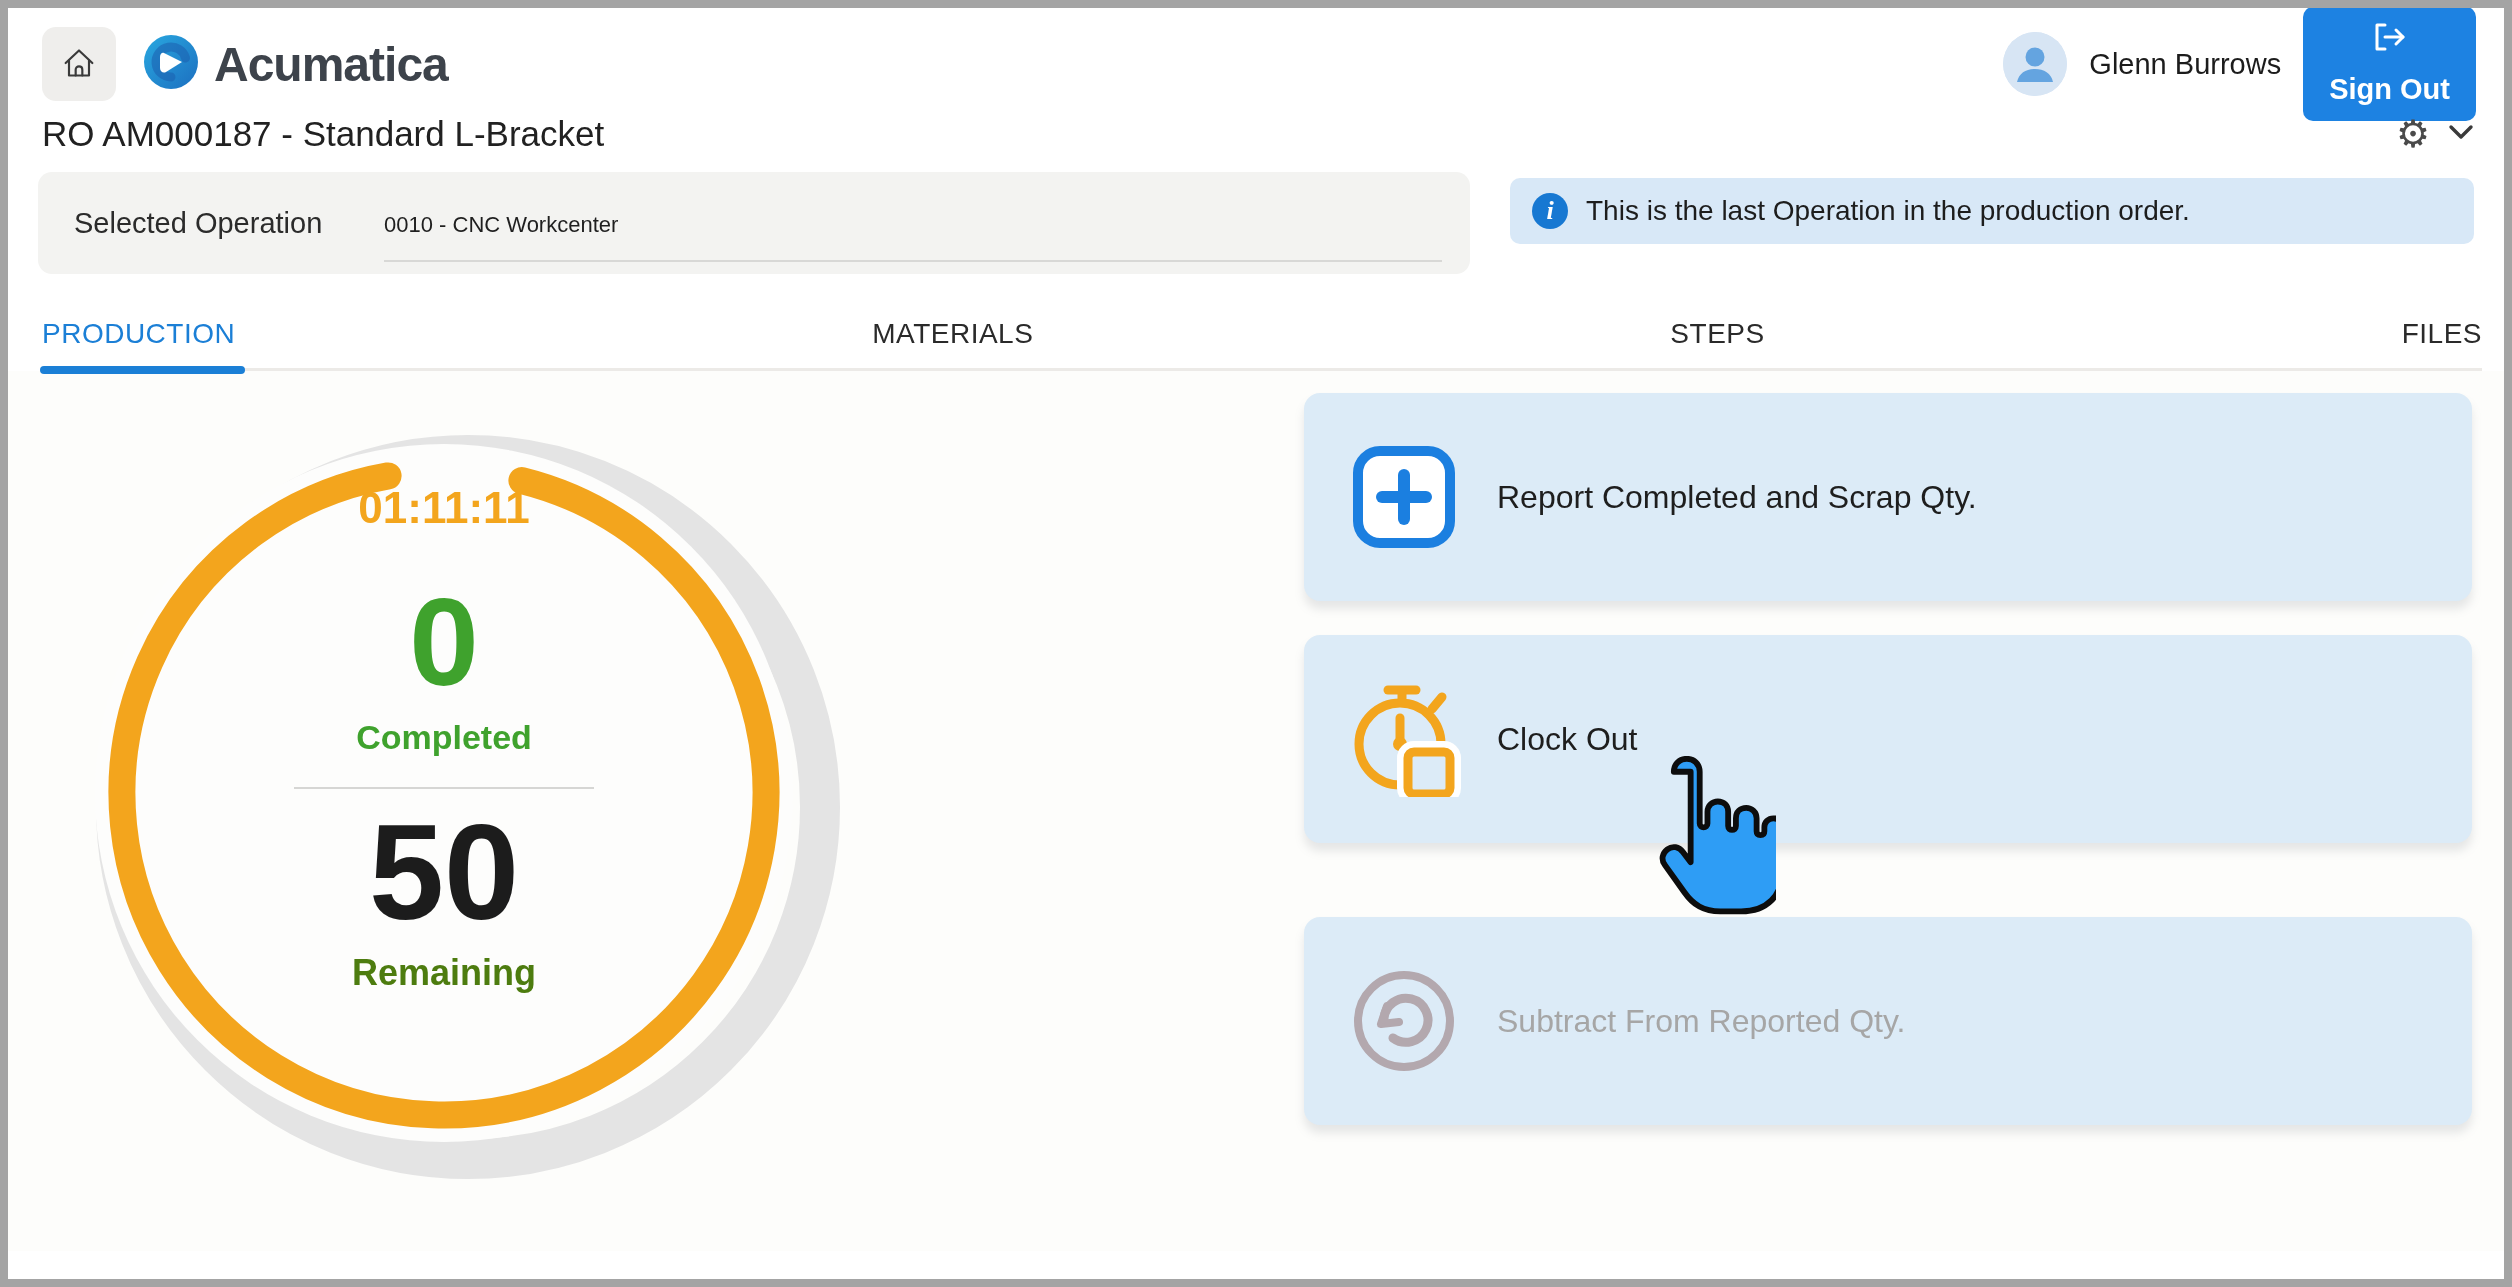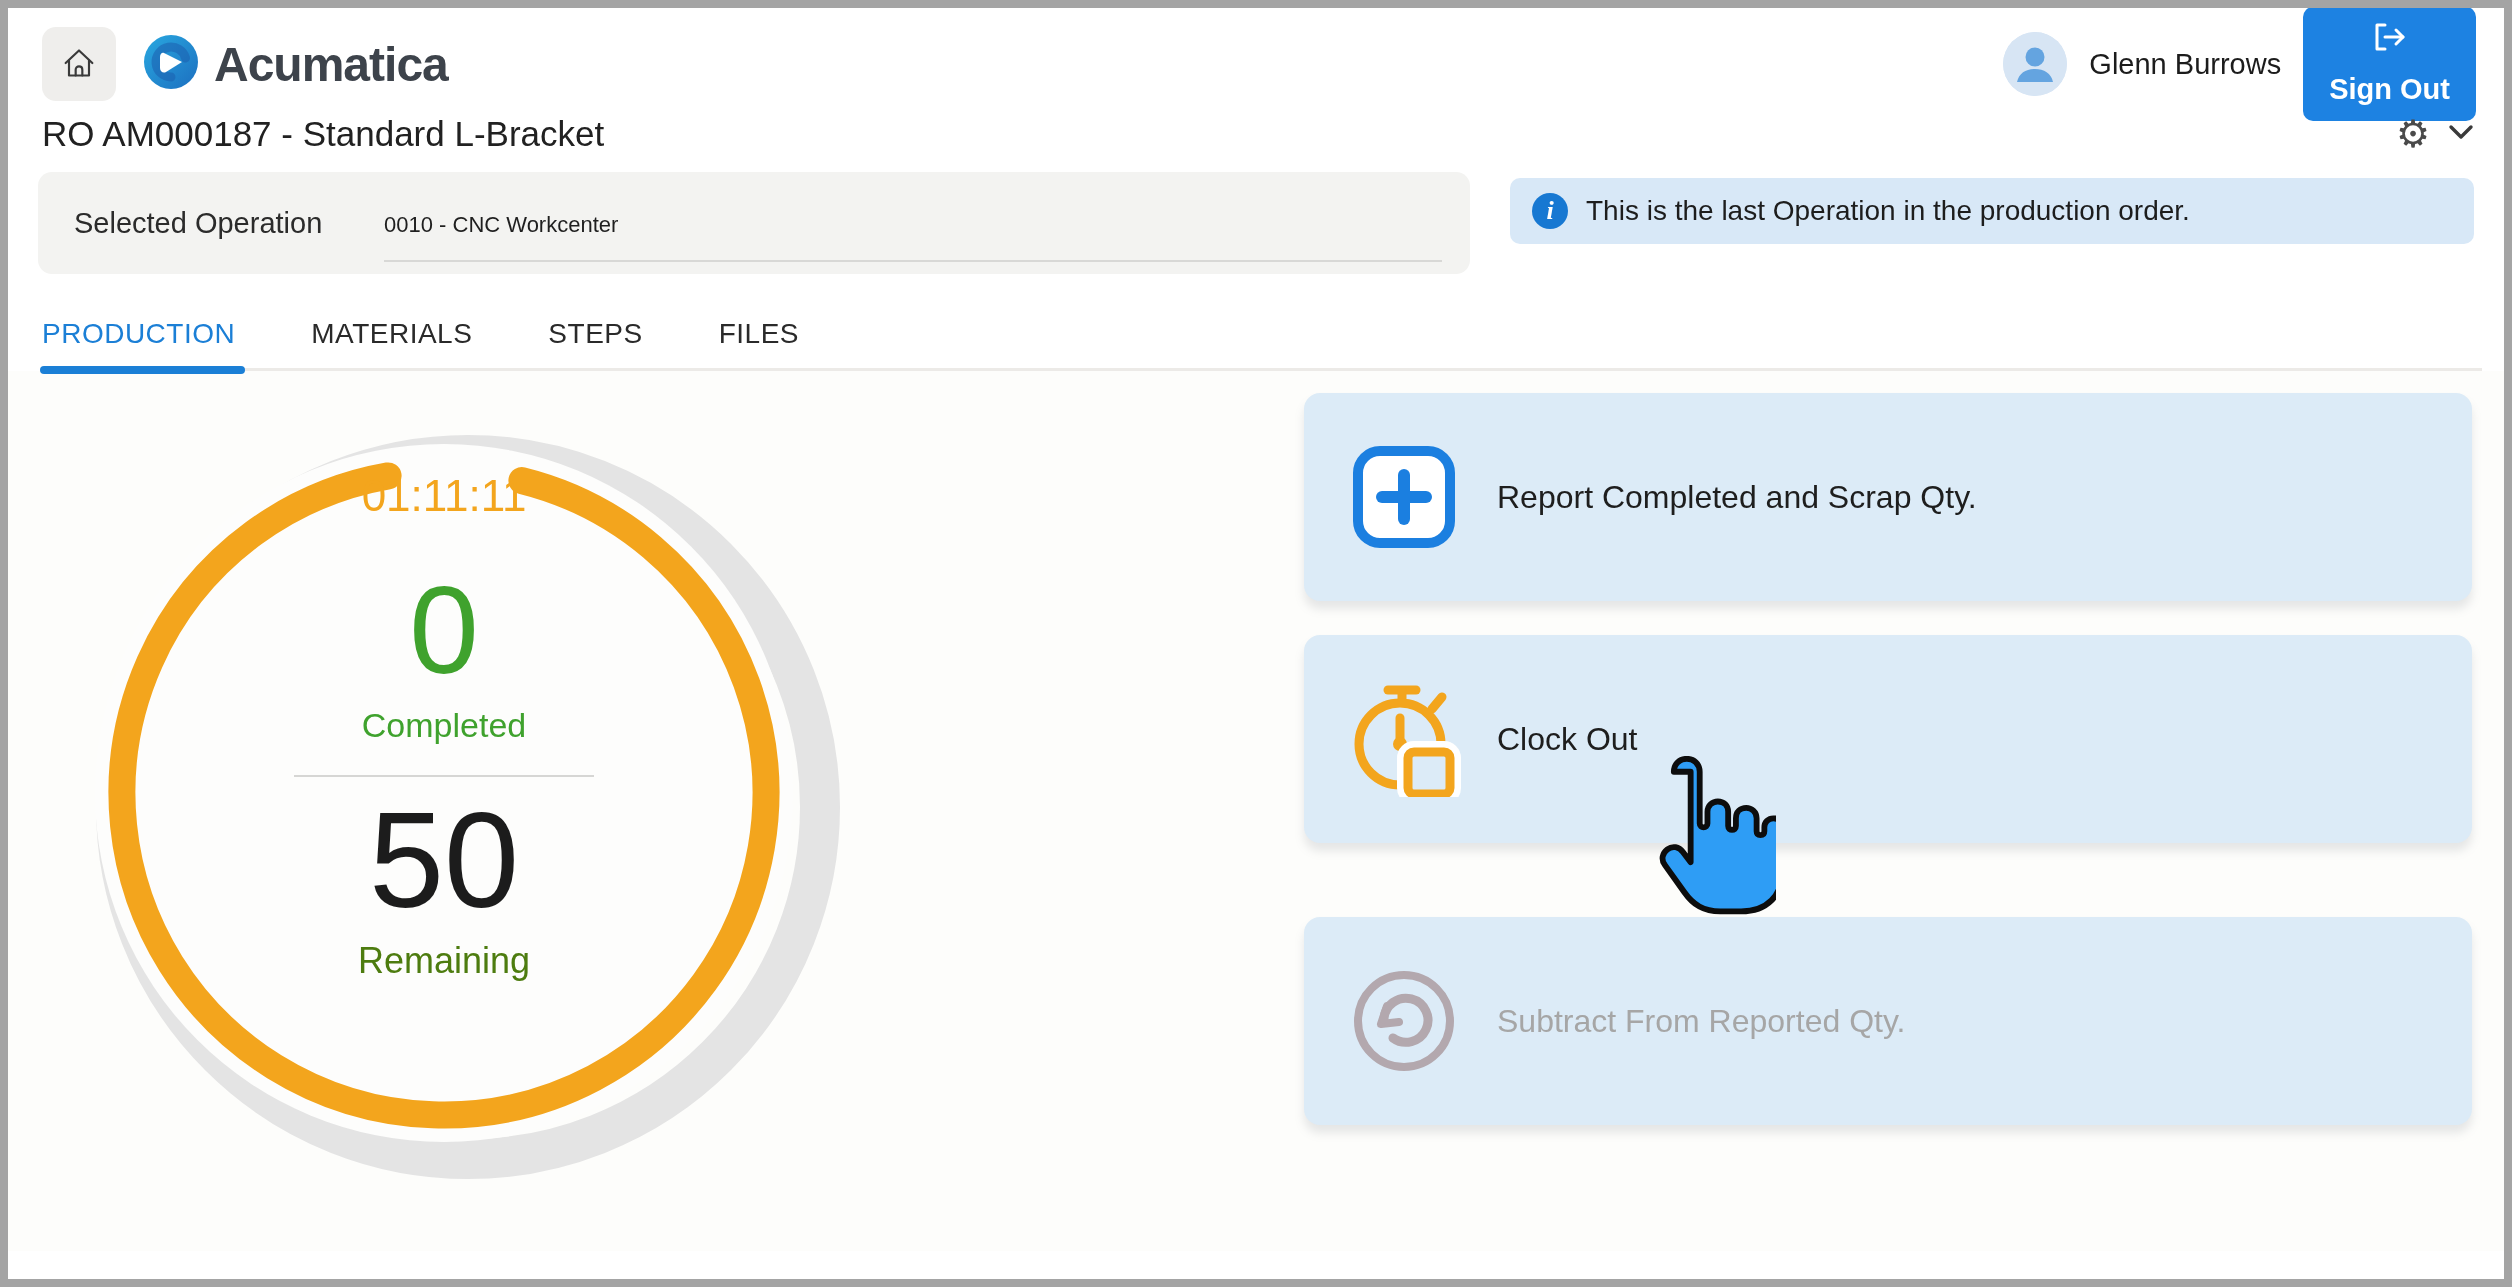--- a/index.html
+++ b/index.html
@@ -28,29 +28,29 @@
   .gear{font-size:38px;line-height:1;color:#4a4a4a;cursor:pointer;}
   
   .op-row{display:flex;align-items:flex-start;margin:18px 30px 0 30px;gap:40px;}
   .op-panel{width:1432px;height:102px;background:#f3f3f1;border-radius:14px;display:flex;align-items:center;}
   .op-label{flex:none;margin-left:36px;width:310px;font-size:29px;color:#2b2b2b;}
   .op-value{flex:1;height:72px;margin:6px 28px 0 0;display:flex;align-items:center;border-bottom:2px solid #d8d8d6;font-size:22px;color:#1f1f1f;}
   .banner{flex:1;height:66px;margin-top:6px;background:#d8e8f7;border-radius:10px;display:flex;align-items:center;gap:18px;padding:0 22px;}
   .info-ic{flex:none;width:36px;height:36px;border-radius:50%;background:#1778d2;color:#fff;display:flex;align-items:center;justify-content:center;font-size:26px;font-weight:bold;font-family:"Liberation Serif",serif;font-style:italic;}
   .banner-text{font-size:28px;color:#1d1d1d;}
   
-  .tabs{display:flex;gap:76px;margin:44px 0 0 34px;padding-bottom:18px;border-bottom:3px solid #eceae7;margin-right:22px;}
+  .tabs{display:flex;gap:76px;margin:44px 0 0 34px;padding-bottom:18px;border-bottom:3px solid #eceae7;margin-right:22px;justify-content:space-between;}
   .tab{position:relative;font-size:28px;letter-spacing:0.5px;color:#2a2a2a;cursor:pointer;}
   .tab.active{color:#1b7fd6;}
   .tab.active::after{content:'';position:absolute;left:-2px;right:-10px;bottom:-24px;height:8px;border-radius:5px;background:#1b7fd6;}
   
   .content{display:flex;align-items:flex-start;background:#fdfdfb;min-height:880px;}
   .gauge{position:relative;flex:none;width:790px;height:790px;margin:22px 0 0 56px;}
   .gauge svg{position:absolute;left:0;top:0;}
-  .gauge-text{position:absolute;left:100px;top:0;width:560px;height:790px;text-align:center;padding-top:78px;}
+  .gauge-text{position:absolute;left:100px;top:12px;width:560px;height:790px;text-align:center;padding-top:78px;font-weight:bold;}
   .g-timer{font-size:44px;color:#f3a51d;}
   .g-completed-val{margin-top:46px;font-size:125px;line-height:1;color:#3fa22d;}
   .g-completed-lbl{margin-top:14px;font-size:34px;color:#3fa22d;}
   .g-divider{width:300px;height:2px;background:#d6d6d4;margin:30px auto 0 auto;}
   .g-remaining-val{margin-top:16px;font-size:135px;line-height:1;color:#1c1c1c;}
   .g-remaining-lbl{margin-top:12px;font-size:36px;color:#4d7c0f;}
   
   .cards{flex:1;margin:22px 32px 0 450px;display:flex;flex-direction:column;gap:34px;}
   .card{height:208px;background:#dcebf7;border-radius:16px;display:flex;align-items:center;padding-left:42px;gap:36px;box-shadow:0 8px 10px rgba(120,130,140,0.18);cursor:pointer;}
   .card-label{font-size:32px;color:#1e1e1e;}

